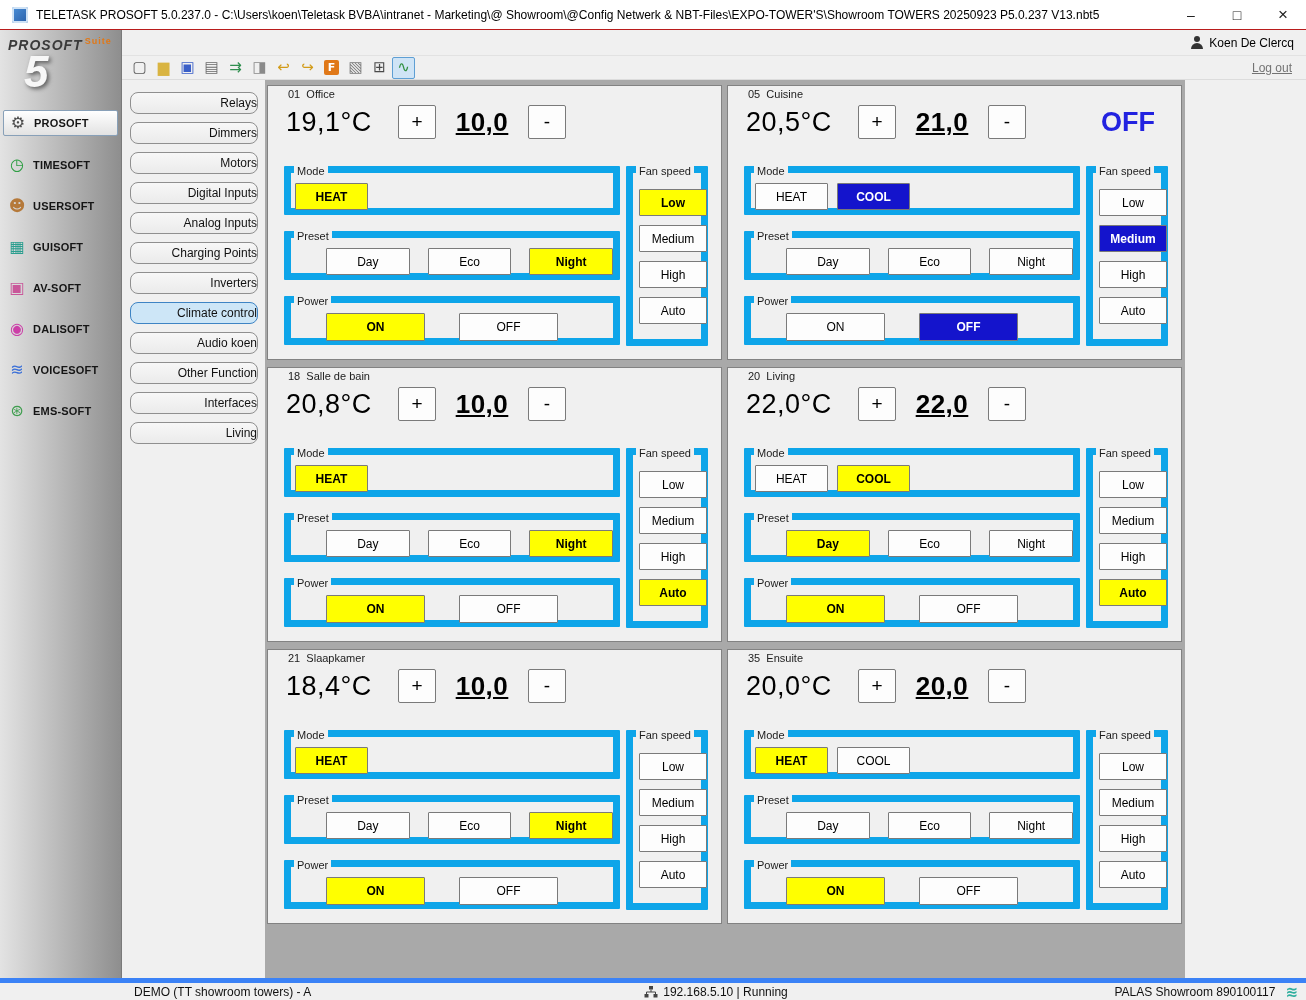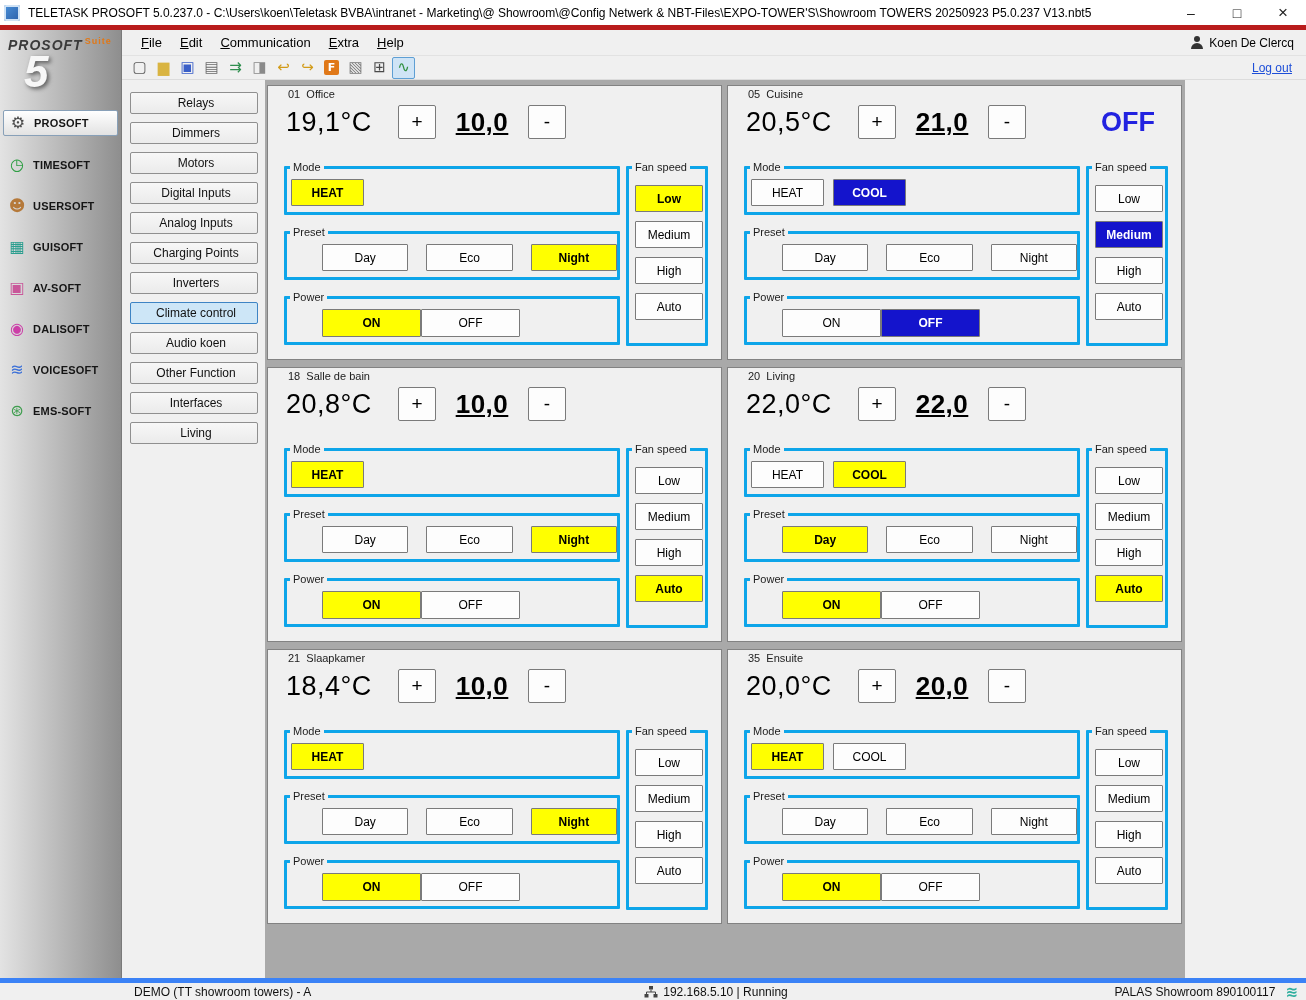--- a/index.html
+++ b/index.html
@@ -1,21 +1,21 @@
 <!DOCTYPE html>
 <html><head>
 <meta charset="utf-8">
 <style>
   * { margin:0; padding:0; box-sizing:border-box; }
   html,body { width:1306px; height:1000px; }
   body { font-family:"Liberation Sans","DejaVu Sans",sans-serif; font-size:12px; background:#f0f0f0; overflow:hidden; color:#000; }
   button { font-family:inherit; cursor:pointer; }
 
   
-  .titlebar { height:30px; background:#ffffff; display:flex; align-items:center; padding-left:4px; border-bottom:5px solid #b91c1c; }
+  .titlebar { height:30px; background:#ffffff; display:flex; align-items:center; padding-left:12px; border-bottom:1px solid #b91c1c; }
   .app-icon { width:16px; height:16px; background:linear-gradient(135deg,#4a90d9,#2a5fa8); border-radius:2px; margin-right:8px; box-shadow:inset 0 0 0 2px #cfe2f5; }
   .title-text { flex:1; font-size:12px; white-space:nowrap; overflow:hidden; }
   .win-controls { display:flex; height:100%; }
   .win-btn { width:46px; display:flex; align-items:center; justify-content:center; font-size:14px; color:#222; }
   .win-btn.close { font-size:17px; }
 
   
   .app-row { display:flex; height:948px; }
   .main-col { flex:1; display:flex; flex-direction:column; min-width:0; }
 
@@ -38,46 +38,46 @@
   .person-icon { width:13px; height:13px; position:relative; display:inline-block; margin-right:6px; }
   .person-icon::before { content:""; position:absolute; top:0; left:3.5px; width:6px; height:6px; border-radius:50%; background:#333; }
   .person-icon::after { content:""; position:absolute; bottom:0; left:.5px; width:12px; height:6px; border-radius:6px 6px 0 0; background:#333; }
 
   
   .toolbar { height:25px; background:#f0f0f0; border-top:1px solid #e2e2e2; border-bottom:1px solid #dcdcdc; display:flex; align-items:center; padding-left:6px; }
   .tool-btn { width:23px; height:22px; display:flex; align-items:center; justify-content:center; margin-right:1px; border:1px solid transparent; border-radius:2px; background:transparent; }
   .tool-btn.pressed { background:#cfe4f6; border-color:#5e9fd4; }
   .tool-glyph { font-size:15px; line-height:15px; font-family:"DejaVu Sans",sans-serif; }
   .tool-glyph.badge { background:#e07818; color:#fff !important; font-size:11px; font-weight:bold; width:15px; height:15px; display:flex; align-items:center; justify-content:center; border-radius:2px; }
-  .logout-link { margin-left:auto; padding-right:14px; color:#1d4ed8; text-decoration:underline; font-size:12px; cursor:pointer; }
+  .logout-link { margin-left:auto; padding-right:14px; color:#737373; text-decoration:underline; font-size:12px; cursor:pointer; }
 
   
   .content-row { height:898px; display:flex; }
   .function-sidebar { width:143px; background:#f0f0f0; padding:12px 0 0 8px; }
-  .func-btn { display:block; width:128px; height:22px; margin-bottom:8px; background:linear-gradient(#f7f7f7,#ebebeb); border:1px solid #8f8f8f; border-radius:2px; font-size:12px; text-align:center; padding-left:4px; color:#111; }
+  .func-btn { display:block; width:128px; height:22px; margin-bottom:8px; background:linear-gradient(#f7f7f7,#ebebeb); border:1px solid #8f8f8f; border-radius:8px; font-size:12px; text-align:right; padding-left:4px; color:#111; }
   .func-btn.selected { background:#cde6f7; border-color:#3e84c4; }
   .zones-area { width:920px; background:#a9a9a9; padding:5px 12px 0 2px; display:grid; grid-template-columns:455px 455px; grid-auto-rows:275px; gap:7px 5px; align-content:start; }
   .right-spacer { flex:1; background:#f0f0f0; }
 
   
   .zone { width:455px; height:275px; background:#f0f0f0; border:1px solid #828282; position:relative; }
   .zone-title { position:absolute; top:2px; left:17px; font-size:11px; color:#1c1c1c; white-space:pre; background:#f0f0f0; padding:0 3px; }
   .zone-top { display:flex; align-items:center; height:40px; margin:16px 0 0 18px; }
   .zone-temp { font-size:27px; min-width:112px; letter-spacing:.5px; }
   .step-btn { width:38px; height:34px; font-size:19px; background:#fdfdfd; border:1px solid #7a7a7a; border-radius:2px; }
   .zone-setpoint { font-size:26px; font-weight:bold; text-decoration:underline; margin:0 14px; min-width:64px; text-align:center; letter-spacing:.5px; }
   .zone-big-status { margin-left:auto; margin-right:26px; font-size:27px; font-weight:bold; color:#2222e0; }
   .zone-body { display:flex; margin:8px 6px 0 16px; }
   .zone-left { width:336px; display:flex; flex-direction:column; }
-  .group { position:relative; border:3px solid #0ea5e9; border-radius:1px; margin-top:16px; height:49px; }
+  .group { position:relative; border:7px solid #0ea5e9; border-radius:1px; margin-top:16px; height:49px; }
   .group-label { position:absolute; top:-8px; left:3px; background:#f0f0f0; padding:0 3px; font-size:11px; color:#1c1c1c; }
   .grow { height:47px; display:flex; align-items:center; }
   .mode-row { padding-left:4px; gap:9px; }
   .preset-row { padding-left:35px; gap:18px; }
-  .power-row { padding-left:35px; }
+  .power-row { padding-left:35px; gap:34px; }
   .zbtn { height:27px; background:#fdfdfd; border:1px solid #7a7a7a; font-size:12px; color:#000; border-radius:1px; }
   .zbtn.yellow { background:#ffff00; font-weight:bold; color:#000; }
   .zbtn.blue { background:#1414cc; color:#fff; font-weight:bold; }
   .mode-btn { width:73px; }
   .preset-btn { width:96px; }
   .power-btn { width:99px; height:28px; }
   .fan-btn { width:68px; }
   .fan-group { width:82px; height:180px; margin-left:6px; }
   .fan-col { display:flex; flex-direction:column; gap:9px; padding:16px 0 0 6px; }
 
@@ -140,27 +140,20 @@
         </div>
         <div class="app-item">
           <span class="app-glyph" style="color: rgb(63, 158, 79);">⊛</span>
           <span class="app-label">EMS-SOFT</span>
         </div>
       </div>
   </div>
 
   <div class="main-col">
     <div class="menubar">
-      <div style="display:flex;">
-          <div class="menu-item">File</div>
-          <div class="menu-item">Edit</div>
-          <div class="menu-item">Communication</div>
-          <div class="menu-item">Extra</div>
-          <div class="menu-item">Help</div>
-        </div>
       <div class="user-area">
         <span class="person-icon"></span>
         <span>Koen De Clercq</span>
       </div>
     </div>
 
     <div class="toolbar">
       <div style="display:flex;">
           <div class="tool-btn">
             <span class="tool-glyph" style="color: rgb(90, 90, 90);">▢</span>

